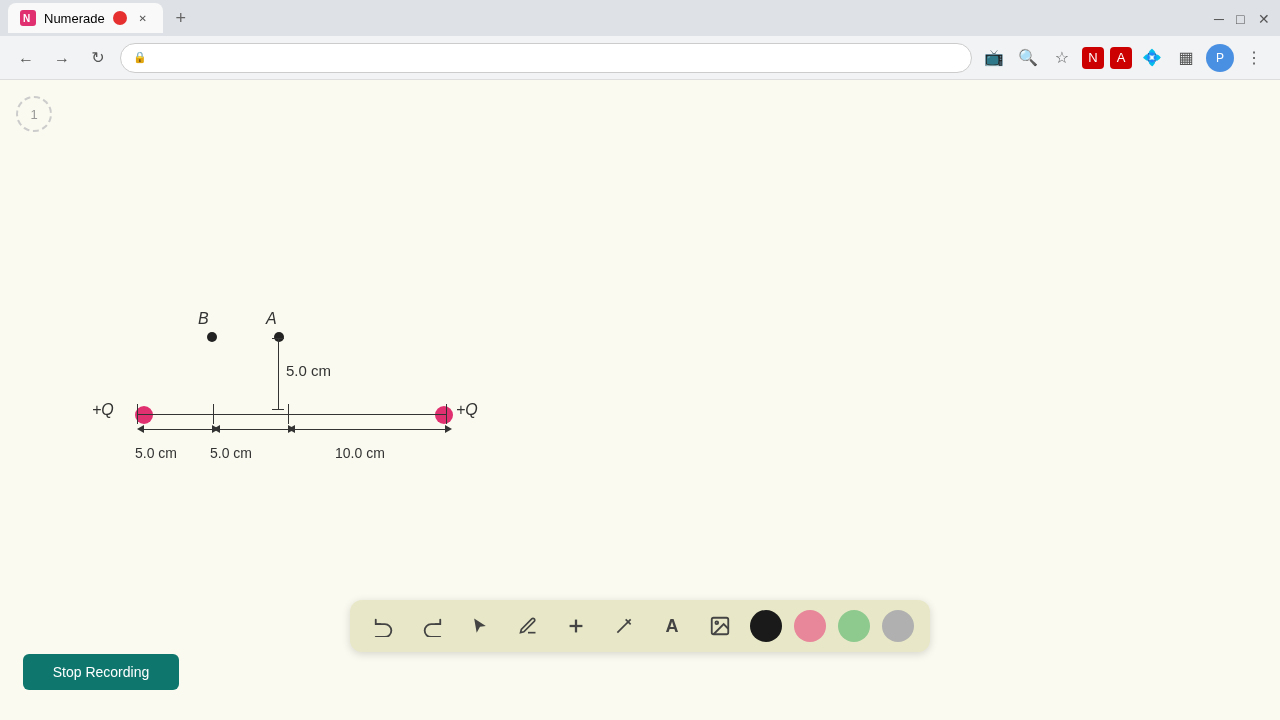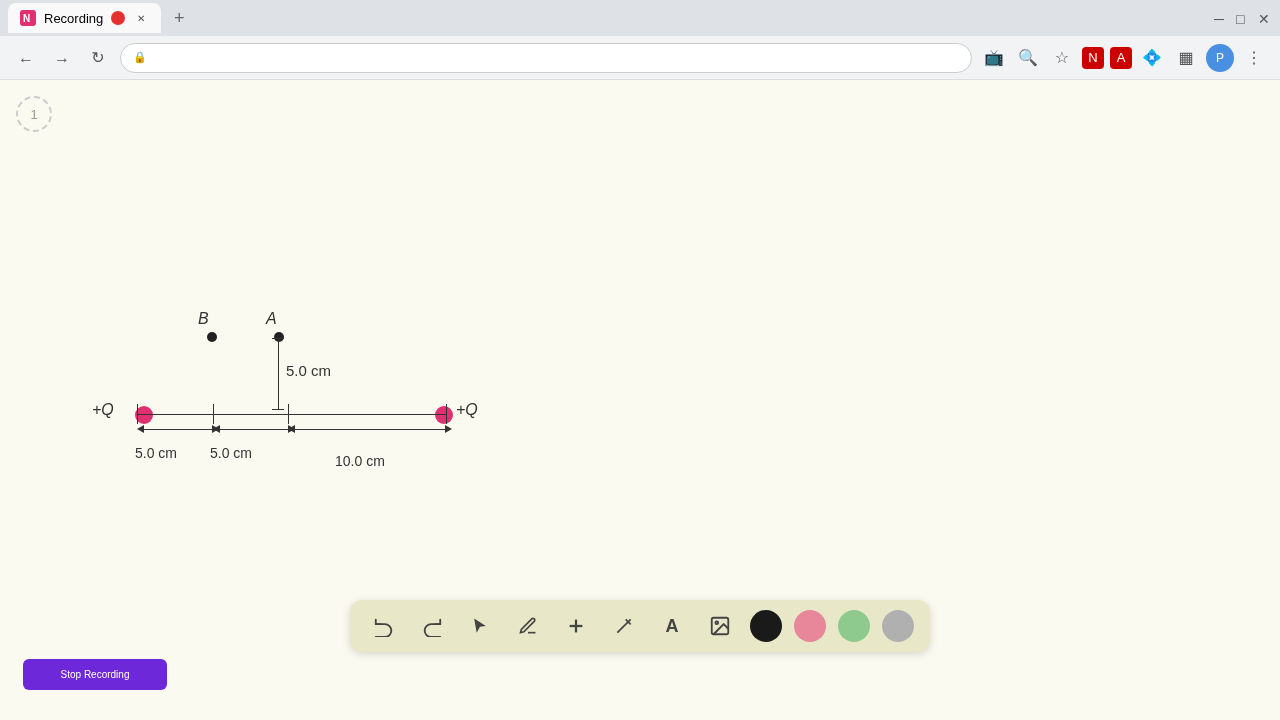--- a/index.html
+++ b/index.html
@@ -215,21 +215,21 @@
       top: 135px; left: 55px;
       font-size: 14px; color: #333; white-space: nowrap;
     }
     .label-5cm-2 {
       position: absolute;
       top: 135px; left: 130px;
       font-size: 14px; color: #333; white-space: nowrap;
     }
     .label-10cm {
       position: absolute;
-      top: 143px; left: 255px;
+      top: 135px; left: 255px;
       font-size: 14px; color: #333; white-space: nowrap;
     }
 
     
     .toolbar {
       position: absolute;
       bottom: 68px;
       left: 50%;
       transform: translateX(-50%);
       background: #e8e8c8;
@@ -253,44 +253,44 @@
     .color-swatch.black { background: #1a1a1a; }
     .color-swatch.pink { background: #e8869a; }
     .color-swatch.green { background: #8ec98e; }
     .color-swatch.gray { background: #b0b0b0; }
 
     
     .stop-recording {
       position: absolute;
       bottom: 30px;
       left: 23px;
-      background: #6d28d9;
+      background: #0f766e;
       color: white;
       border: none;
       border-radius: 6px;
       padding: 10px 18px;
-      font-size: 10px;
+      font-size: 14px;
       cursor: pointer;
       font-weight: 500;
-      width: 144px;
+      width: 156px;
     }
   </style>
 </head>
 <body>
 
 <div class="browser-frame">
 
   <div class="title-bar">
     <div class="tab">
 
       <svg class="tab-favicon" viewBox="0 0 16 16">
         <rect width="16" height="16" rx="3" fill="#e03070"></rect>
         <text x="3" y="12" font-size="10" fill="white" font-weight="bold">N</text>
       </svg>
-      <span>Recording</span>
+      <span>Numerade</span>
       <div class="tab-recording-dot"></div>
       <div class="tab-close">✕</div>
     </div>
     <div class="new-tab-btn">+</div>
     <div class="title-bar-controls">
       <span class="title-ctrl">─</span>
       <span class="title-ctrl">□</span>
       <span class="title-ctrl">✕</span>
     </div>
   </div>

